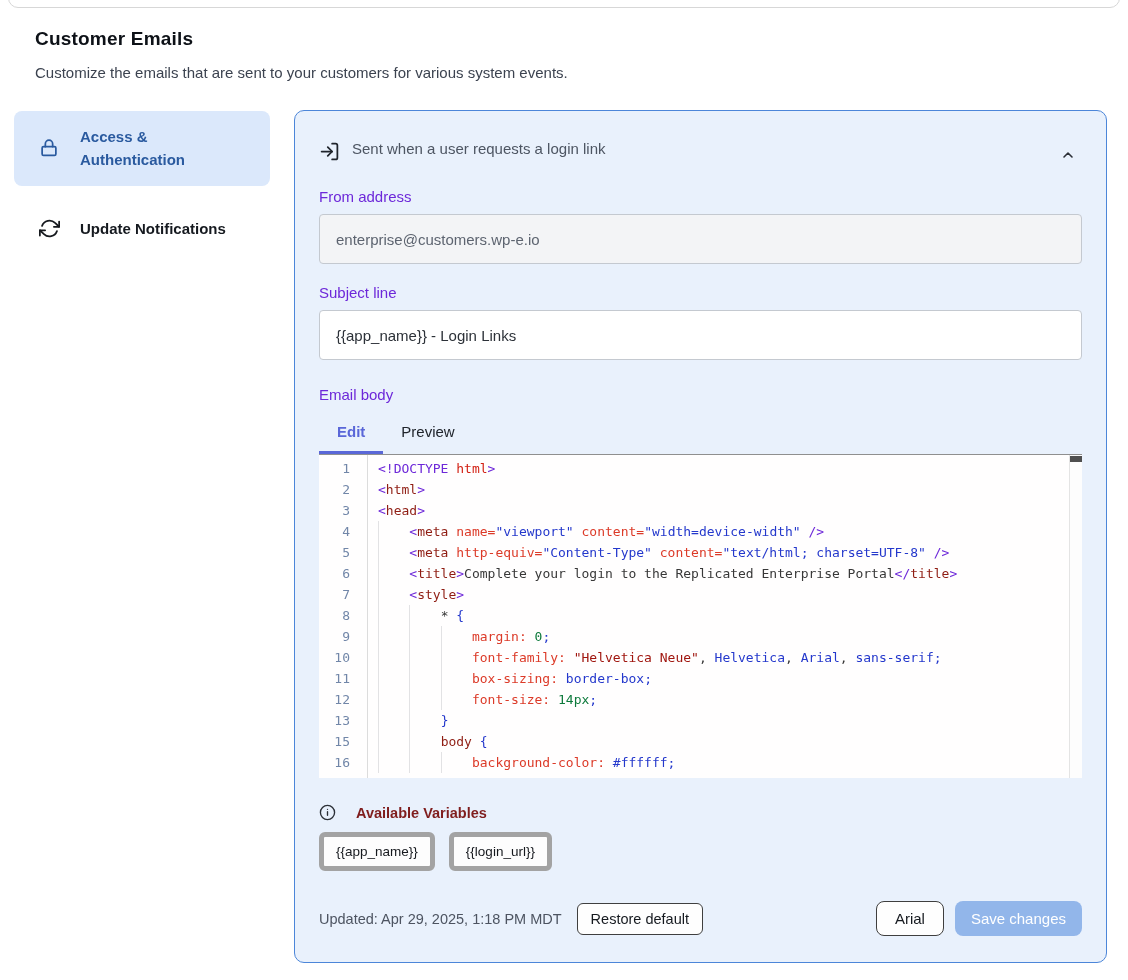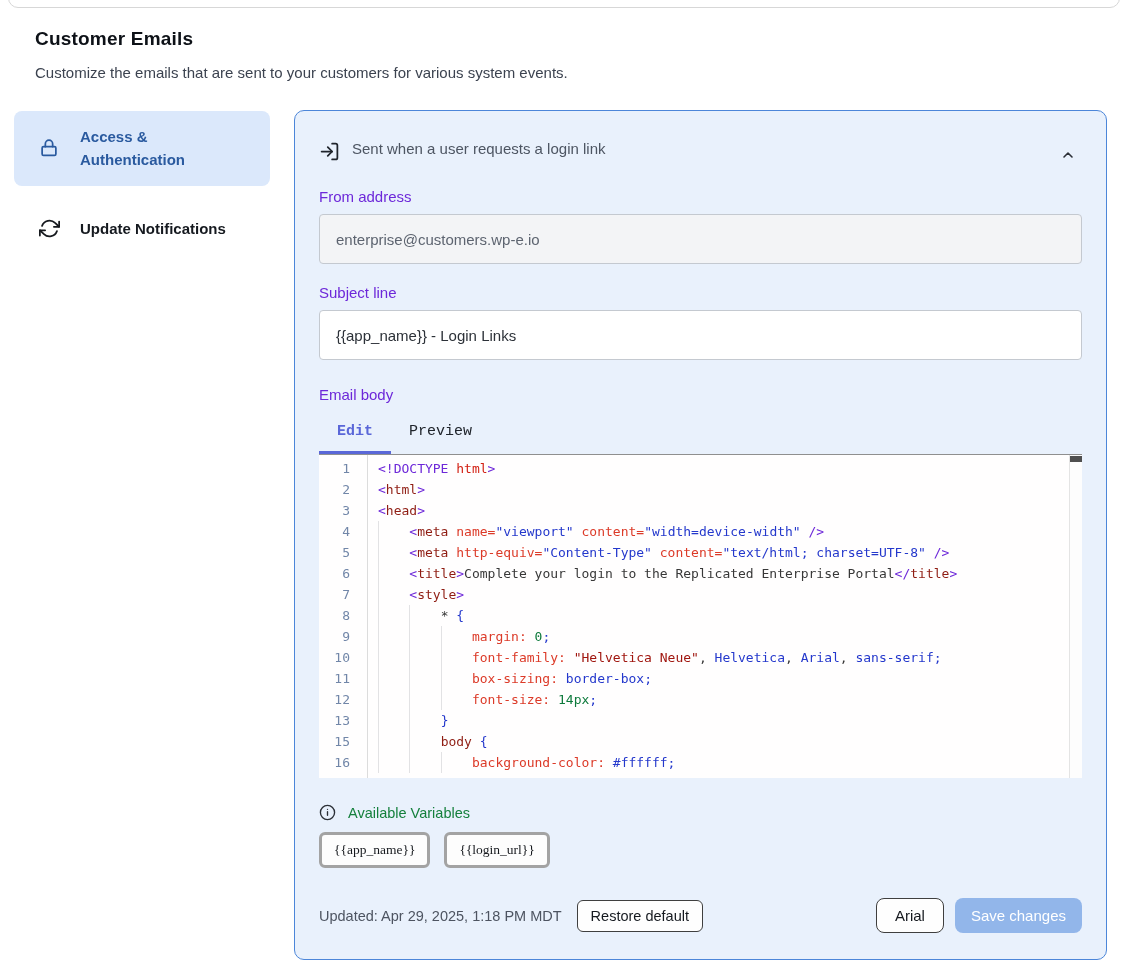--- a/index.html
+++ b/index.html
@@ -32,21 +32,21 @@
   .field-label { display:block; font-size:15px; color:#6d28d9; margin-bottom:9px; }
   .text-input { width:100%; height:50px; border:1px solid #c4c9d0; border-radius:4px;
     padding:0 16px; font-size:15px; font-family:"Liberation Sans", sans-serif; margin-bottom:20px; }
   .text-input.disabled { background:#f3f4f6; color:#5d6470; }
   .text-input.editable { background:#ffffff; color:#2c3138; }
 
   .body-label { margin-top:6px; margin-bottom:12px; }
 
   
   .tabs { display:flex; position:relative; }
-  .tab { background:none; border:none; cursor:pointer; font-family:Liberation Mono, monospace;
+  .tab { background:none; border:none; cursor:pointer; font-family:Liberation Sans, sans-serif;
     font-size:15px; padding:8px 18px 14px 18px; position:relative; color:#20252c; }
   .tab.active { color:#5a67d8; font-weight:bold; }
   .tab.active::after { content:""; position:absolute; left:0; right:0; bottom:0; height:3px; background:#5a67d8; }
 
   
   .editor { position:relative; height:324px; background:#fffefe; border-top:1px solid #8f8f8f;
     overflow:hidden; }
   .code-line { display:flex; height:21px; line-height:21px;
     font-family:"DejaVu Sans Mono", monospace; font-size:13px; }
   .code-lines { padding-top:3px; }
@@ -56,24 +56,24 @@
   .guide { position:absolute; top:0; bottom:0; width:1px; background:#e2e2e4; }
   .tk-punct{color:#6d28d9} .tk-doctype{color:#d21f12} .tk-tag{color:#8f1d13}
   .tk-attr{color:#dc3a28} .tk-string{color:#2438cc} .tk-keyword{color:#2438cc}
   .tk-number{color:#0e7a3c} .tk-brace{color:#2438cc} .tk-text{color:#383838}
   .tk-css_string{color:#a0160f}
   .v-scroll { position:absolute; top:0; right:0; bottom:0; width:13px; background:#fdfdfd;
     border-left:1px solid #e4e4e4; }
   .v-thumb { position:absolute; top:1px; left:0; width:12px; height:6px; background:#4f4f4f; }
 
   
-  .vars-head { display:flex; align-items:center; gap:12px; margin-top:26px; font-size:14.5px; color:#15803d; }
+  .vars-head { display:flex; align-items:center; gap:20px; margin-top:26px; font-size:14.5px; color:#7f1d1d;font-weight:bold; }
   .chips { display:flex; gap:14px; margin-top:11px; }
-  .chip { font-family:Liberation Serif, serif; font-size:13.5px; color:#16191e;
-    background:#fdfdfd; border:3px solid #a3a3a3; border-radius:6px; padding:7px 12px; cursor:pointer; }
+  .chip { font-family:Liberation Sans, sans-serif; font-size:13.5px; color:#16191e;
+    background:#fdfdfd; border:5px solid #a3a3a3; border-radius:6px; padding:7px 12px; cursor:pointer; }
 
   
   .panel-footer { display:flex; align-items:center; margin-top:30px; }
   .updated { font-size:14.5px; color:#4d5461; }
   .btn { cursor:pointer; font-family:"Liberation Sans", sans-serif; }
   .btn-restore { margin-left:15px; background:#fefefe; border:1px solid #3f3f3f; border-radius:6px;
     padding:7px 13px; font-size:14.5px; color:#15191f; }
   .spacer { flex:1; }
   .btn-cancel { background:#fefefe; border:1px solid #3f3f3f; border-radius:8px;
     padding:8px 18px; font-size:15px; color:#15191f; }

